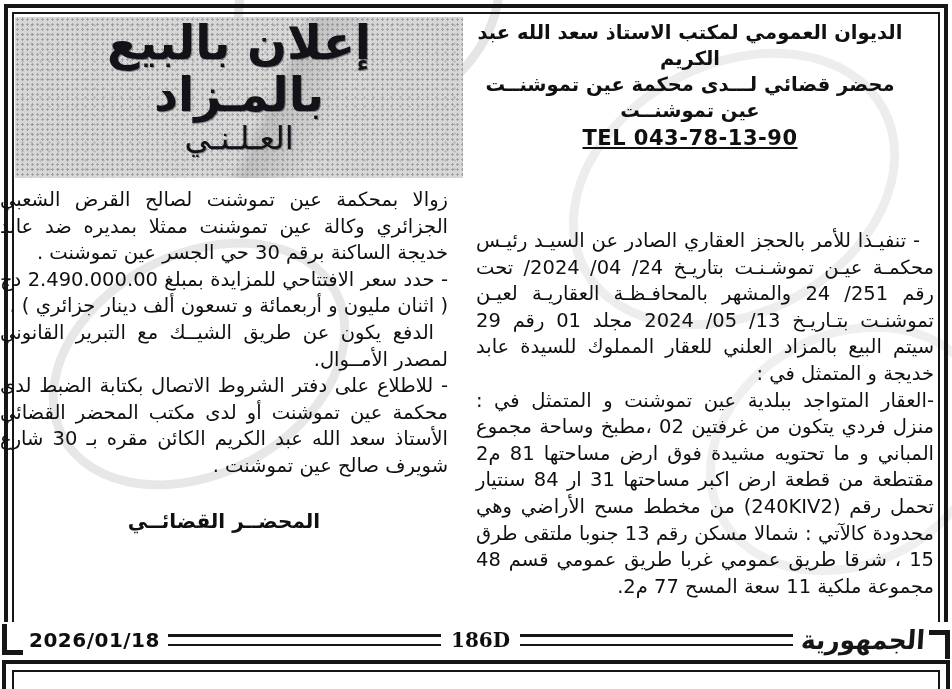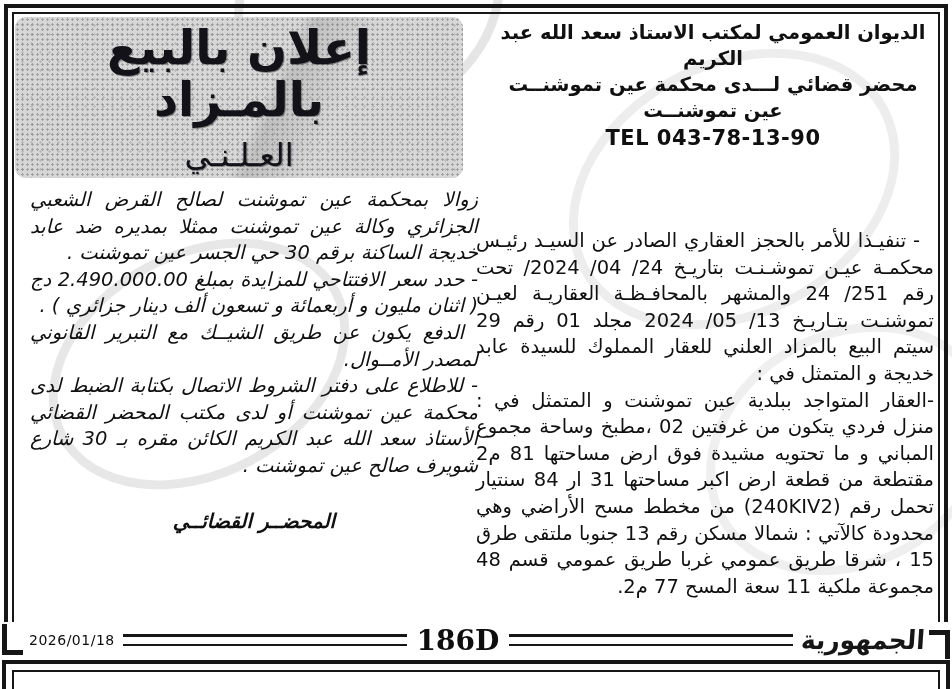--- a/index.html
+++ b/index.html
@@ -32,73 +32,73 @@
   .title-panel{
     position:absolute;left:15px;top:17px;width:448px;height:161px;
     background-color:#d7d7d7;
     background-image:
       radial-gradient(rgba(120,120,120,.55) 1px, transparent 1.3px),
       radial-gradient(rgba(160,160,160,.5) 1px, transparent 1.2px),
       linear-gradient(115deg, transparent 55%, rgba(90,90,90,.18) 58%, transparent 70%);
     background-size:5px 5px,9px 9px,100% 100%;
     background-position:0 0,3px 4px,0 0;
     z-index:1;direction:rtl;text-align:center;
-    display:flex;flex-direction:column;justify-content:center;gap:14px;border-radius:11px;
+    display:flex;flex-direction:column;justify-content:flex-start;gap:2px;
   }
   .title-line1{
     font-size:47px;font-weight:900;letter-spacing:1px;color:#121218;
     text-shadow:1px 1px 0 rgba(0,0,0,.35);line-height:1.1;
   }
   .title-line2{
     font-size:32px;font-weight:400;color:#121218;
     text-shadow:1px 1px 0 rgba(0,0,0,.35);line-height:1.05;
   }
 
   
   .office-header{
-    position:absolute;right:13px;top:20px;width:452px;height:158px;
+    position:absolute;right:36px;top:20px;width:452px;height:158px;
     direction:rtl;text-align:center;z-index:1;
     font-weight:bold;font-size:19.5px;line-height:26px;color:#101010;
   }
   .office-header .tel{
-    direction:ltr;font-size:21px;font-weight:bold;letter-spacing:.5px;margin-top:1px;
+    direction:ltr;font-size:21px;font-weight:bold;letter-spacing:.5px;margin-top:1px;text-decoration:underline;
   }
 
   
   .col{
     position:absolute;top:187px;z-index:1;direction:rtl;
     text-align:justify;text-justify:inter-word;
     font-size:19.5px;line-height:26.6px;color:#101010;
   }
   .col p{margin:0;}
   .col-right{right:18px;width:458px;margin-top:41px;}
-  .col-left{left:30px;width:448px;font-style:italic;}
+  .col-left{left:0;width:448px;}
   .indent{text-indent:14px;}
   .signature{
     margin-top:28px;text-align:center;font-weight:bold;font-size:20px;
   }
 
   
   .footer-row{
     position:absolute;left:2px;right:2px;top:622px;height:36px;z-index:2;
     display:flex;align-items:center;background:#fff;
   }
   .corner-left{
     width:16px;height:26px;align-self:flex-start;margin-top:2px;
     border-left:5px solid #161616;border-bottom:5px solid #161616;
   }
   .corner-right{
     width:16px;height:24px;align-self:flex-start;margin-top:8px;
     border-right:5px solid #161616;border-top:5px solid #161616;
   }
   .footer-date{
-    font-weight:normal;font-size:14px;letter-spacing:.5px;padding:0 8px 0 6px;color:#0e0e0e;text-align:right;
+    font-weight:bold;font-size:20px;letter-spacing:.5px;padding:0 8px 0 6px;color:#0e0e0e;text-align:right;
   }
   .footer-ref{
-    font-weight:bold;font-size:28px;padding:0 10px;color:#0e0e0e;
+    font-weight:bold;font-size:20px;padding:0 10px;color:#0e0e0e;
     font-family:"DejaVu Serif","Liberation Serif",serif;
   }
   .drule{flex:1;height:7px;border-top:3px solid #161616;border-bottom:2px solid #161616;}
   .newspaper-logo{
     direction:rtl;font-weight:900;font-size:25px;padding:0 4px 0 8px;color:#161616;
     transform:scaleY(1.05) skewX(-4deg);letter-spacing:-1px;
     font-family:"DejaVu Sans","Liberation Sans",sans-serif;
   }
 
   

